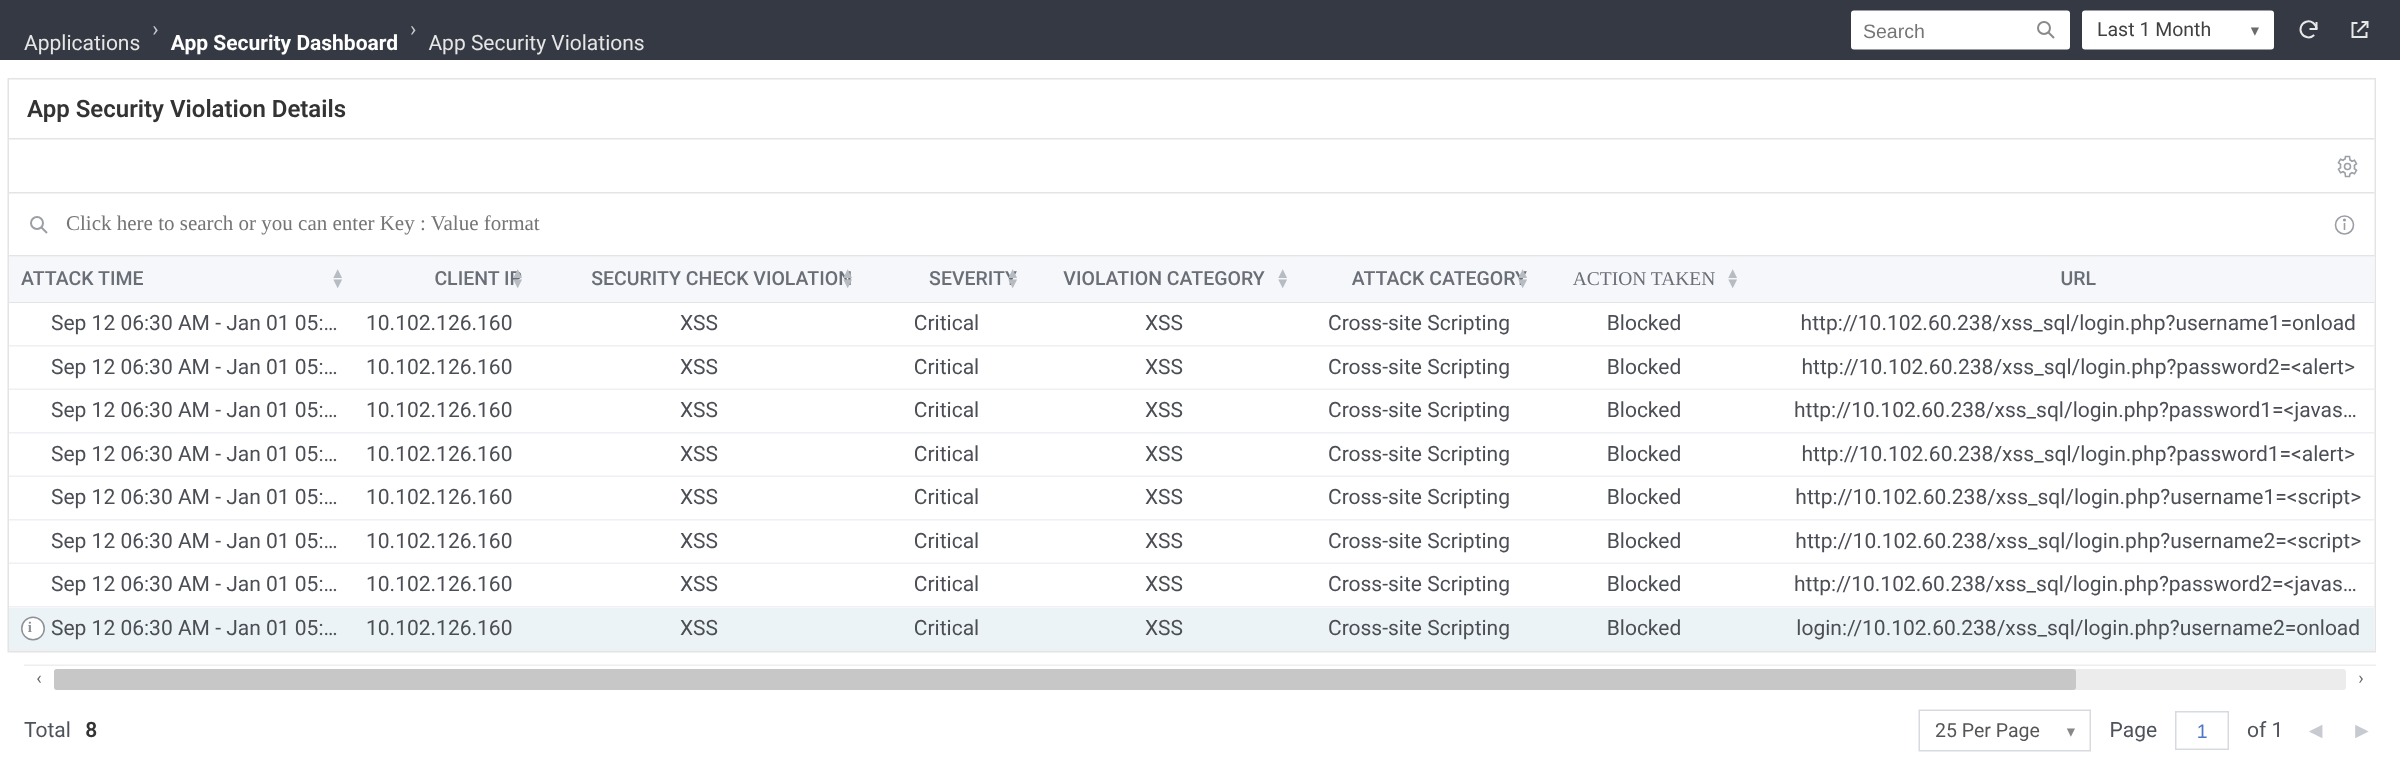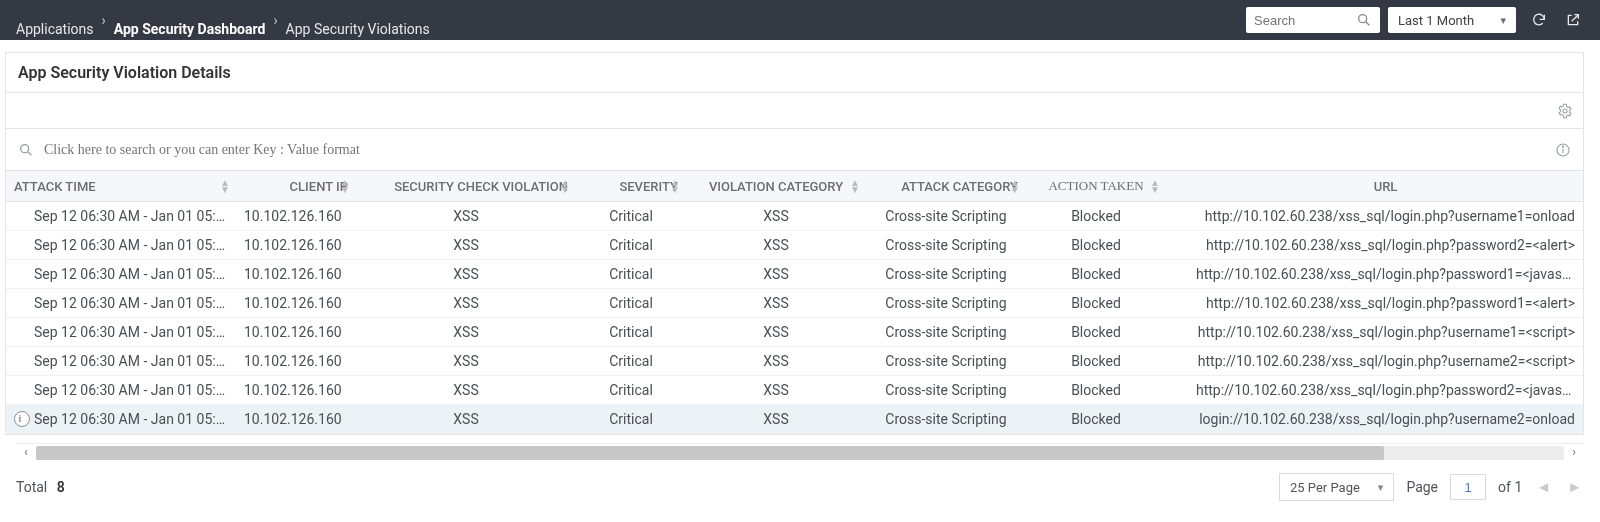--- a/index.html
+++ b/index.html
@@ -28,21 +28,21 @@
     flex: 1;
     font-size: 14px;
   }
   .breadcrumb .crumb { color: #e6e6e6; margin-top: 17px; }
   .breadcrumb .crumb.strong { font-weight: 700; color: #fff; }
   .breadcrumb .chev { color: #c7c8cc; }
   .search-box {
     background: #fff;
     border-radius: 2px;
     height: 26px;
-    width: 134px;
+    width: 146px;
     display: flex;
     align-items: center;
     padding: 0 8px;
     color: #8a8a8a;
   }
   .search-box input {
     border: none;
     outline: none;
     width: 100%;
     font-size: 13px;
@@ -169,21 +169,21 @@
     font-family: Georgia, serif;
   }
   .col-attack{width:230px;}
   .col-ip{width:120px; text-align:right;}
   .col-secchk{width:220px; text-align:center;}
   .col-sev{width:110px; text-align:center;}
   .col-vcat{width:180px; text-align:center;}
   .col-acat{width:160px; text-align:center;}
   .col-action{width:140px; text-align:center;}
   .col-url{width:auto; text-align:center;}
-  td.col-url{ text-align:right; padding-left:30px;}
+  td.col-url{ text-align:center; padding-left:30px;}
   td.col-ip{ text-align:left; }
   
   .hscroll {
     position:relative;
     height:18px;
     background:#fff;
     border-top:1px solid #eee;
     margin:0 16px;
   }
   .hscroll .track{

